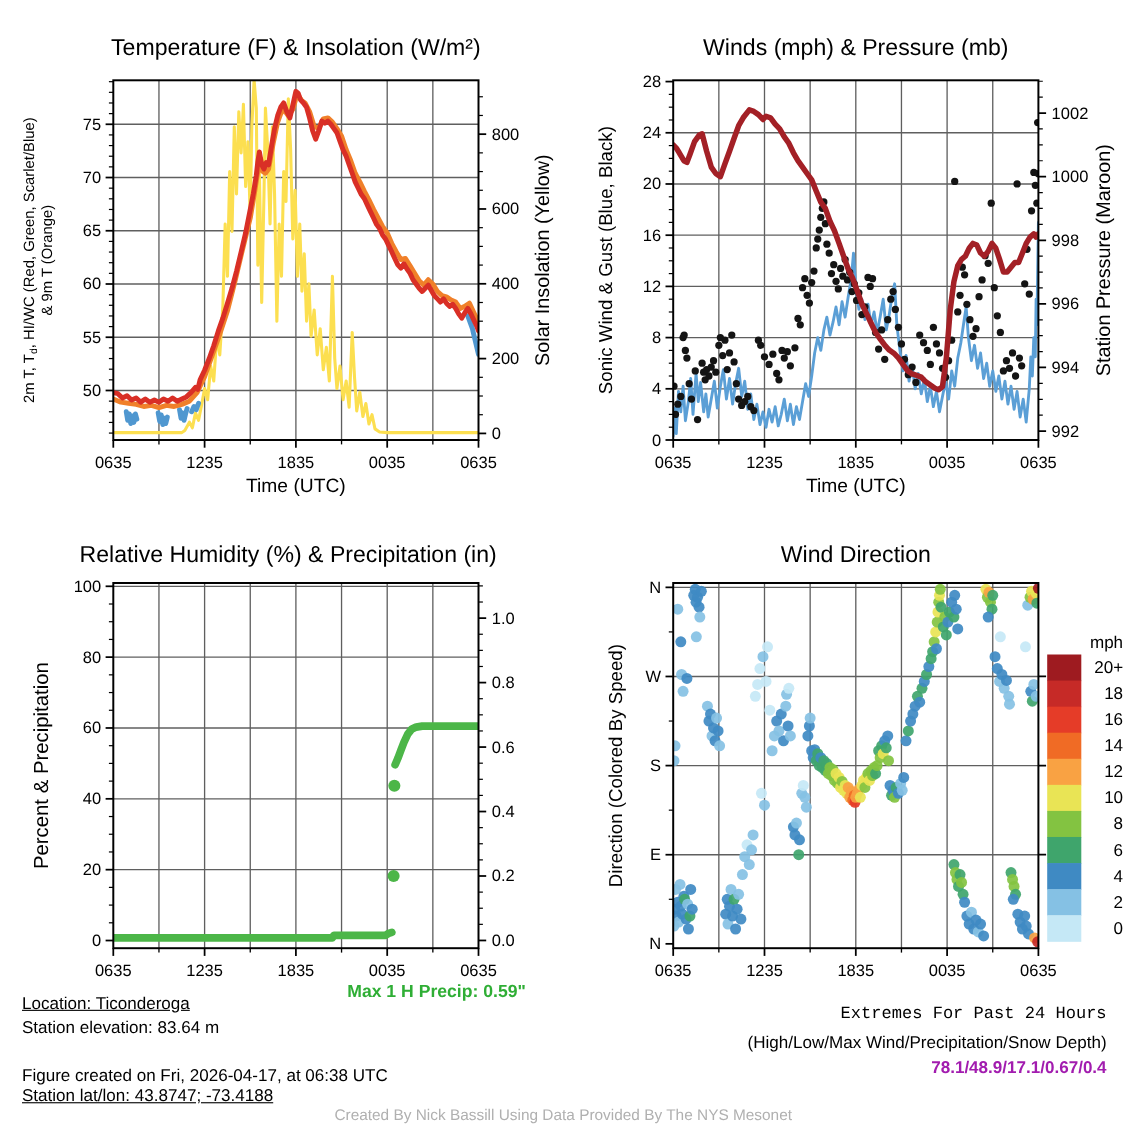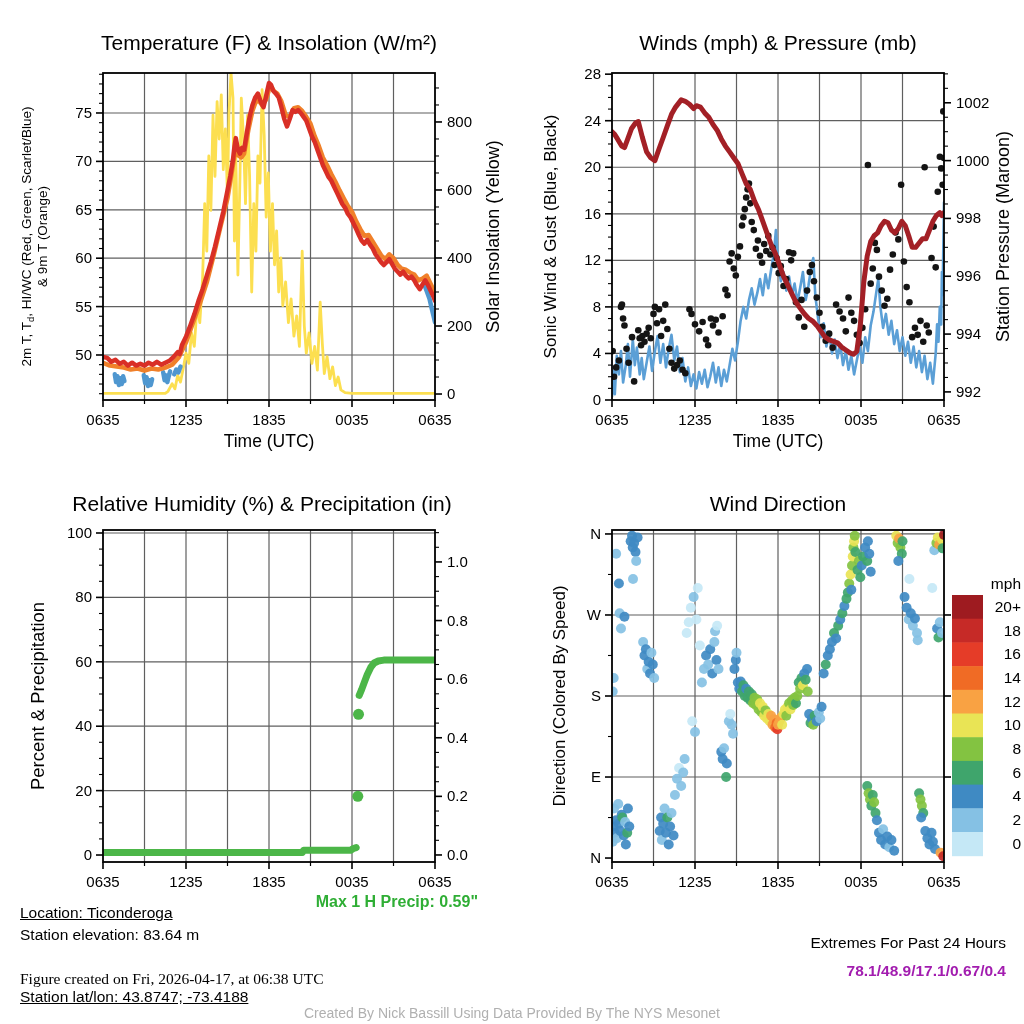--- a/index.html
+++ b/index.html
@@ -804,21 +804,22 @@
           <text x="1021" y="825.15" text-anchor="end" font-size="15.5" fill="#000">2</text>
           <rect x="952" y="832" width="31" height="24.2" fill="#c5e8f6"></rect>
           <text x="1021" y="848.85" text-anchor="end" font-size="15.5" fill="#000">0</text>
         </g>
       </g>
     </svg>
 
   <div class="ftxt" style="left:20px;top:904px;text-decoration:underline;">Location: Ticonderoga</div>
   <div class="ftxt" style="left:20px;top:926px;">Station elevation: 83.64 m</div>
   <div class="ftxt" style="left:20px;top:988px;text-decoration:underline;">Station lat/lon: 43.8747; -73.4188</div>
-  <div class="ftxt" style="left:20px;top:970px;font-family:Liberation Serif, serif;">Figure created on Fri, 2026-04-17, at 06:38 UTC</div>
+  <div class="ftxt" style="left:20px;top:970px;">Figure created on Fri, 2026-04-17, at 06:38 UTC</div>
 
   <div class="green-note" style="right:546px;top:893px;">Max 1 H Precip: 0.59"</div>
 
-  <div class="ftxt right-block" style="right:18px;top:934px;">Extremes For Past 24 Hours</div>
+  <div class="ftxt right-block" style="right:18px;top:912px;font-family:Liberation Mono, monospace;">Extremes For Past 24 Hours</div>
+  <div class="ftxt right-block" style="right:18px;top:940px;">(High/Low/Max Wind/Precipitation/Snow Depth)</div>
   <div class="ftxt right-block red-vals" style="right:18px;top:962px;">78.1/48.9/17.1/0.67/0.4</div>
 
   <div class="credit" style="left:512px;top:1005px;transform:translateX(-50%);">Created By Nick Bassill Using Data Provided By The NYS Mesonet</div>
 </div>
 
 </body></html>

